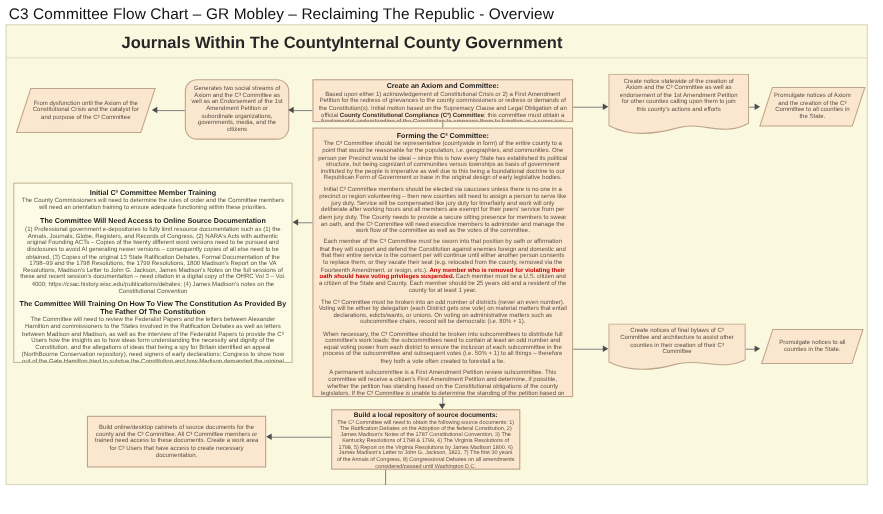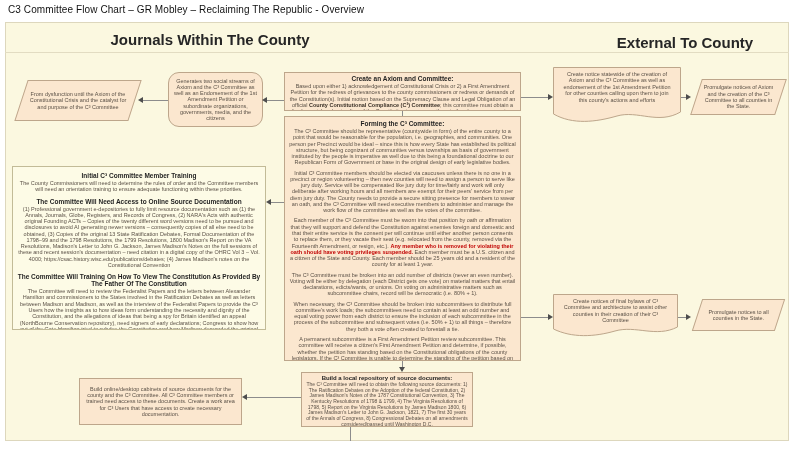--- a/index.html
+++ b/index.html
@@ -1,20 +1,20 @@
 <!DOCTYPE html>
 <html><head>
 <meta charset="utf-8">
 <style>
   * { margin:0; padding:0; box-sizing:border-box; }
   html,body { background:#ffffff; }
   body { font-family:"Liberation Sans", sans-serif; }
   #page { position:relative; width:803px; height:467px; background:#ffffff; overflow:hidden; }
 
-  .doc-title { position:absolute; left:8px; top:4px; font-size:10px; color:#111111; letter-spacing:.1px; }
+  .doc-title { position:absolute; left:8px; top:4px; font-size:14px; color:#111111; letter-spacing:.1px; }
 
   .canvas { position:absolute; left:5px; top:22px; width:784px; height:419px;
             background:#fbf8e0; border:1px solid #ddd7bd; }
   .header-rule { position:absolute; left:5px; top:52px; width:784px; height:1px; background:#e2dcc2; }
 
   .col-header { position:absolute; font-weight:bold; color:#262626; font-size:15px; text-align:center; }
   .col-header.left   { left:85px;  top:31px; width:250px; }
   .col-header.center { left:295px; top:31px; width:230px; }
   .col-header.right  { left:600px; top:34px; width:170px; }
 
@@ -51,21 +51,21 @@
 <body>
 
 <div id="page">
 
   <div class="doc-title">C3 Committee Flow Chart – GR Mobley – Reclaiming The Republic - Overview</div>
 
   <div class="canvas"></div>
   <div class="header-rule"></div>
 
   <div class="col-header left">Journals Within The County</div>
-  <div class="col-header right">External To County</div>
+  <div class="col-header center">Internal County Government</div>
 
   <div class="par" style="left:15px; top:80px; width:126px; height:41px;">
     <div class="bg"></div>
     <div class="tx shape-text">From dysfunction until the Axiom of the Constitutional Crisis and the catalyst for and purpose of the C³ Committee</div>
   </div>
 
   <div class="box" style="left:168px; top:72px; width:95px; height:55px; border-radius:11px; display:flex; align-items:center;">
     <p style="margin:0 5px;">Generates two social streams of Axiom and the C³ Committee as well as an Endorsement of the 1st Amendment Petition or subordinate organizations, governments, media, and the citizens</p>
   </div>
 

